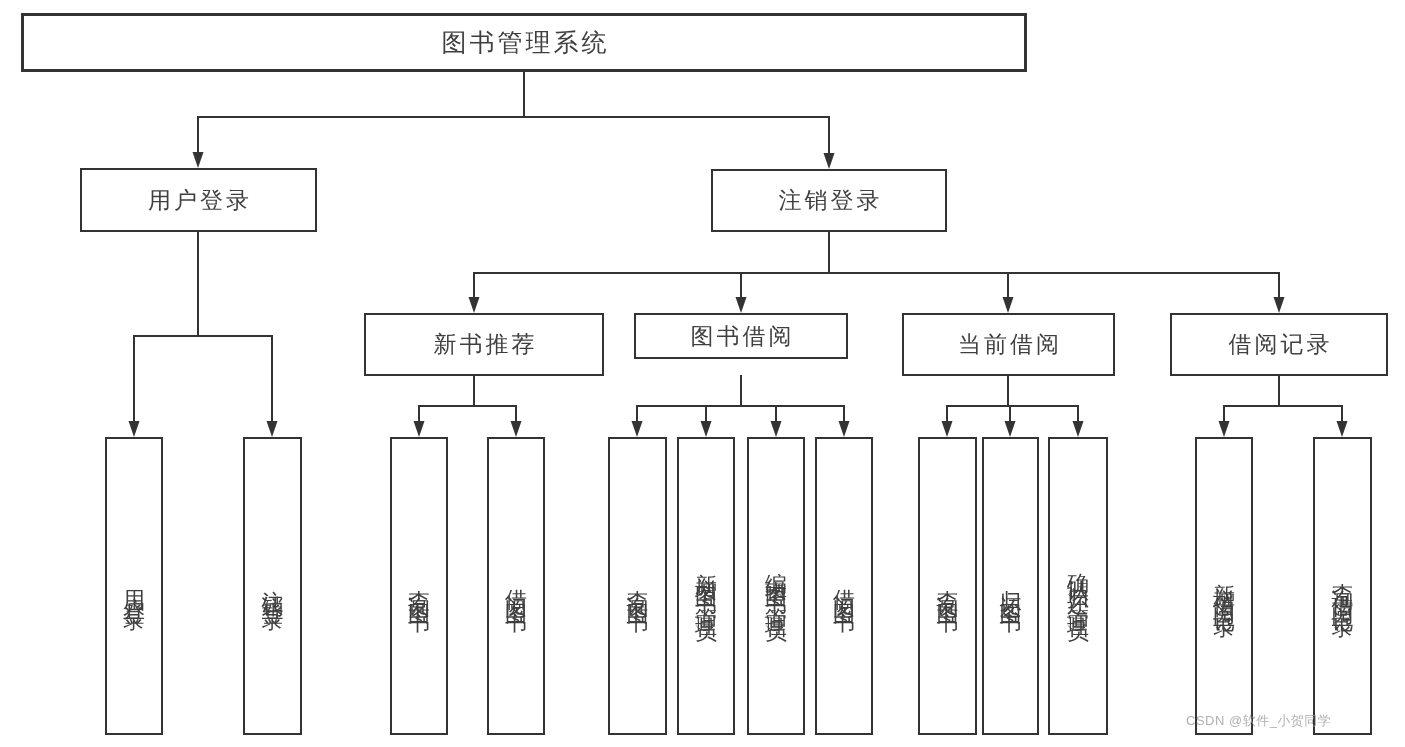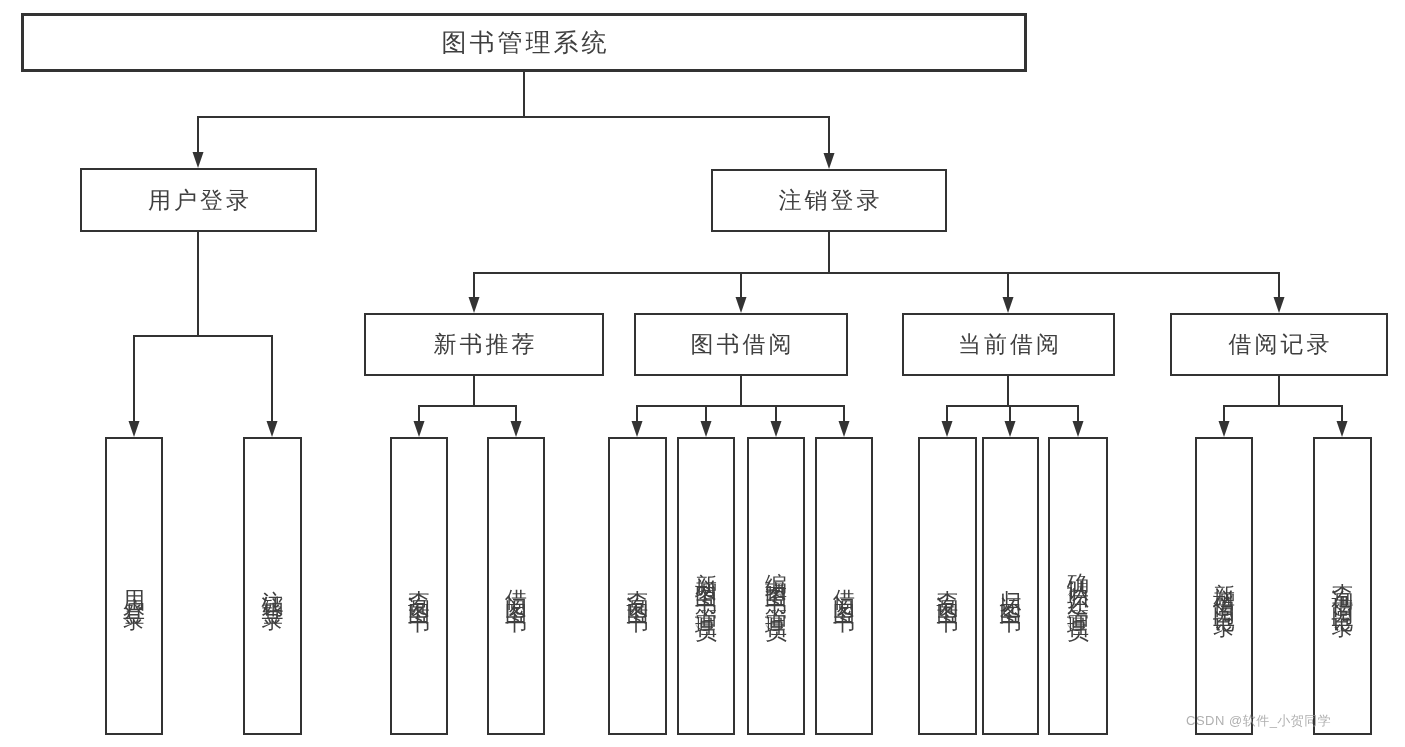--- a/index.html
+++ b/index.html
@@ -61,21 +61,21 @@
   <div class="box" style="left:80px;top:168px;width:237px;height:64px">
     <span class="h">用户登录</span>
   </div>
   <div class="box" style="left:711px;top:169px;width:236px;height:63px">
     <span class="h">注销登录</span>
   </div>
 
   <div class="box" style="left:364px;top:313px;width:240px;height:63px">
     <span class="h">新书推荐</span>
   </div>
-  <div class="box" style="left:634px;top:313px;width:214px;height:63px">
+  <div class="box" style="left:634px;top:313px;width:214px;height:46px">
     <span class="h">图书借阅</span>
   </div>
   <div class="box" style="left:902px;top:313px;width:213px;height:63px">
     <span class="h">当前借阅</span>
   </div>
   <div class="box" style="left:1170px;top:313px;width:218px;height:63px">
     <span class="h">借阅记录</span>
   </div>
 
   <div class="box leaf" style="left:105px;top:437px;width:58px;height:298px">

